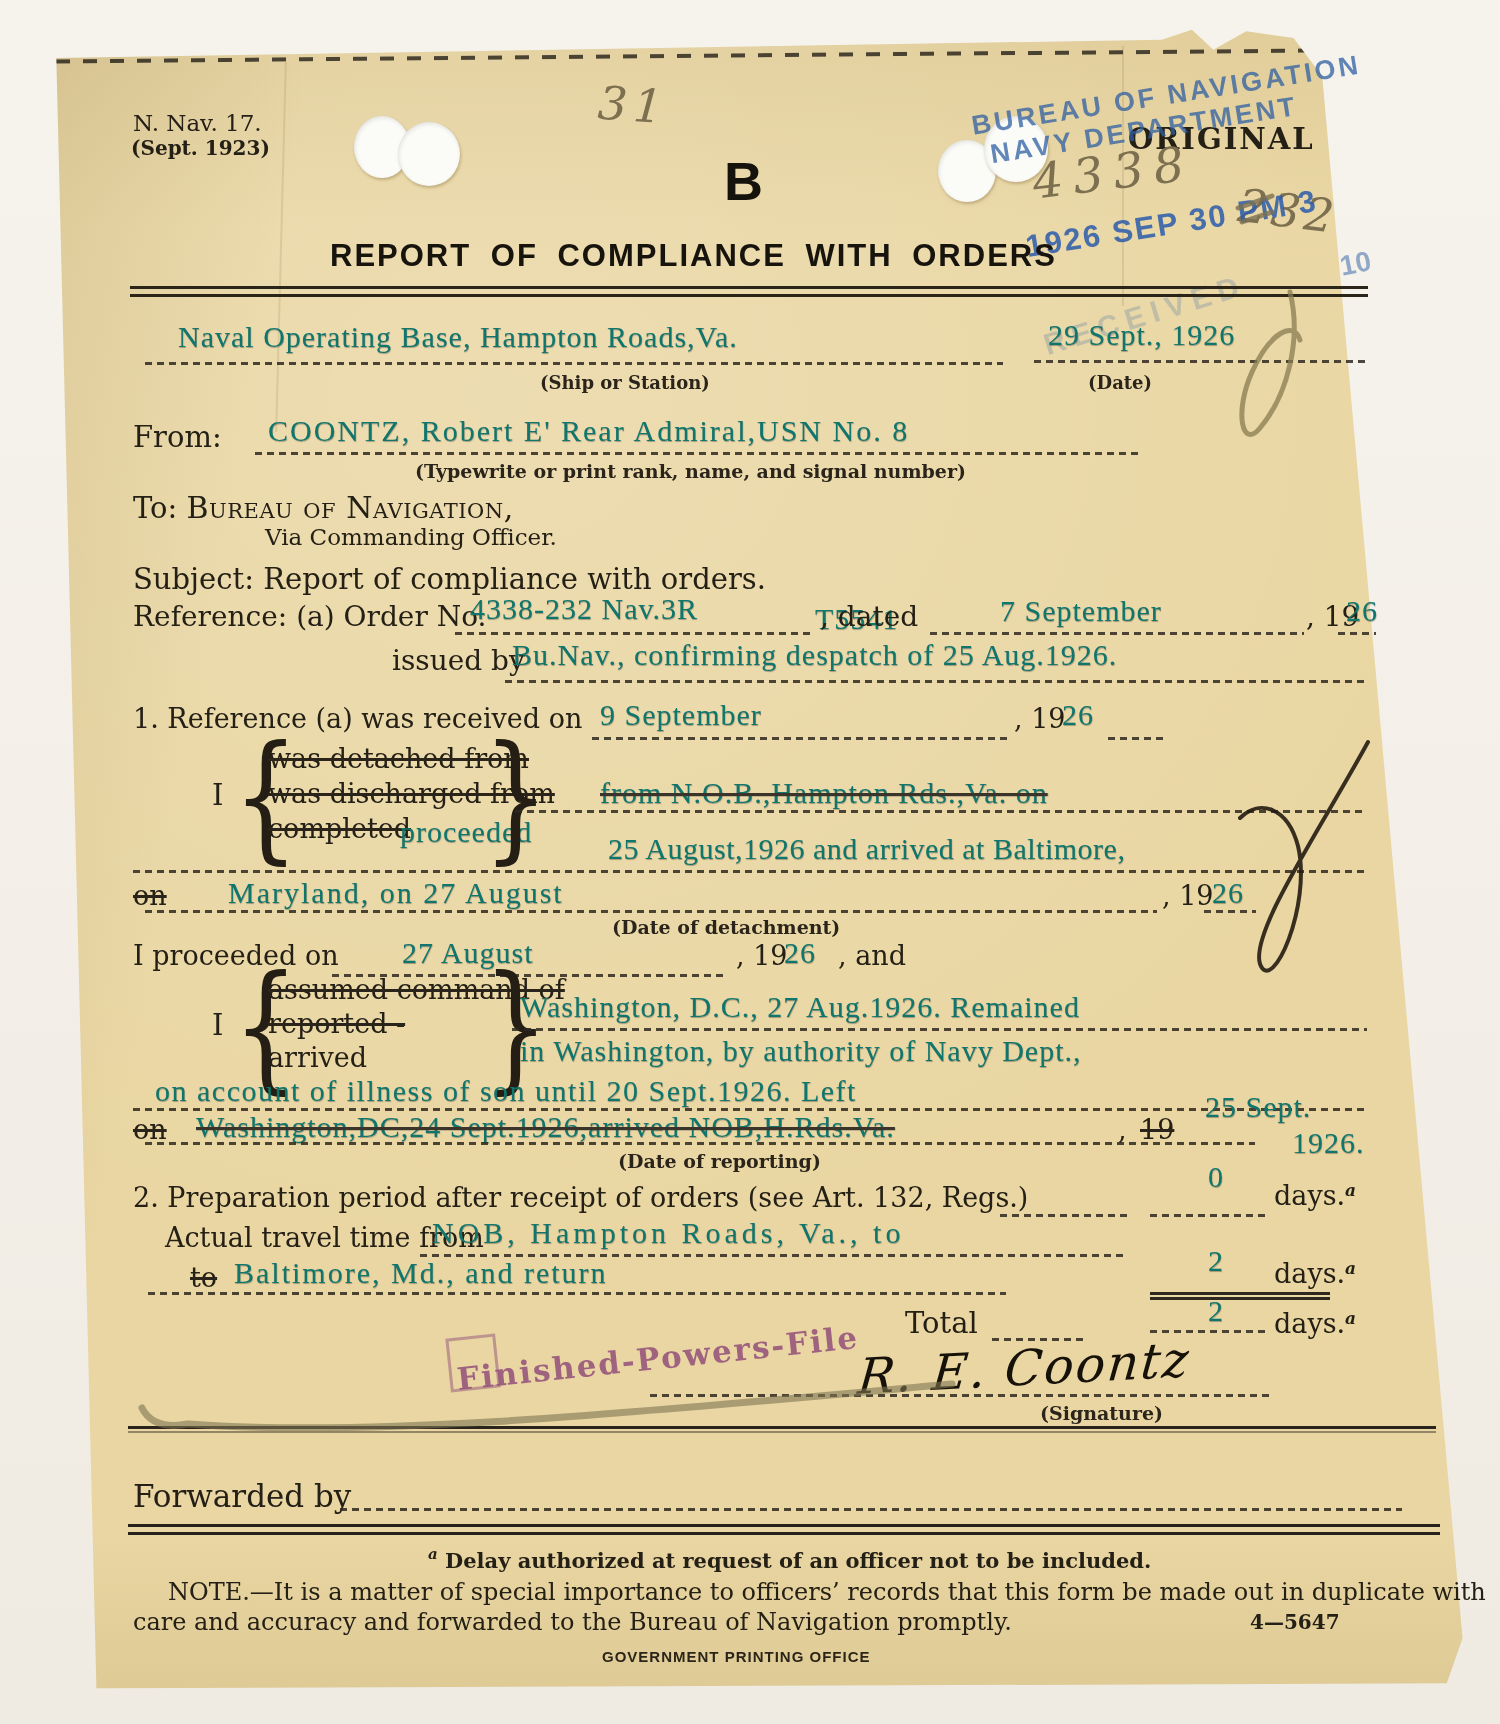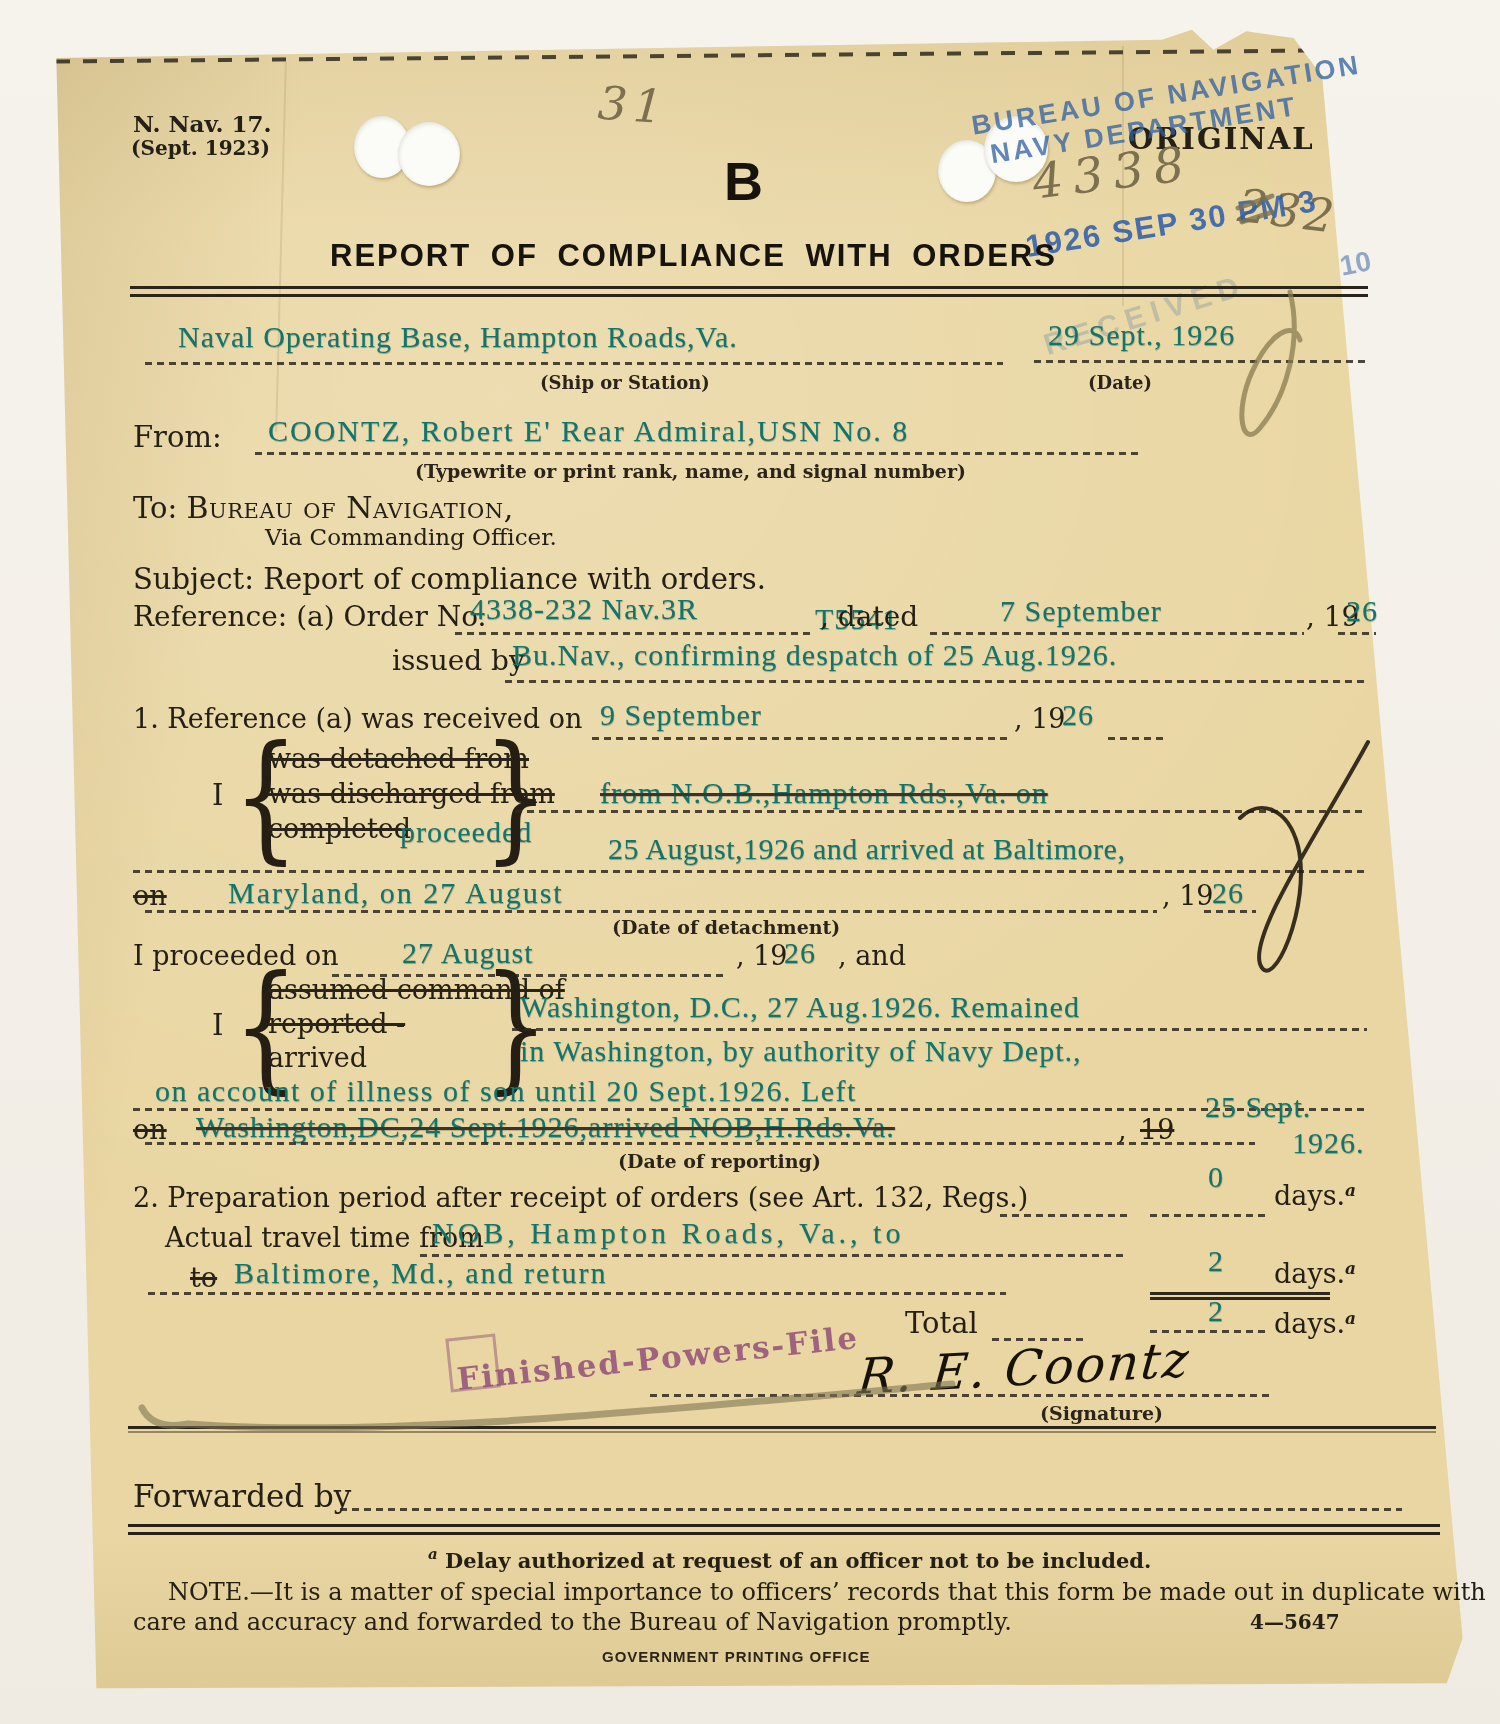--- a/index.html
+++ b/index.html
@@ -48,21 +48,21 @@
   <div class="perf"></div>
   <div class="crease" style="left:238px;top:34px;width:2px;height:370px;transform:rotate(1.5deg);"></div>
   <div class="crease" style="left:1080px;top:18px;width:2px;height:260px;"></div>
 </div>
 
 <div class="hole" style="left:354px;top:116px;width:56px;height:62px;"></div>
 <div class="hole" style="left:398px;top:122px;width:62px;height:64px;"></div>
 <div class="hole" style="left:938px;top:140px;width:58px;height:62px;"></div>
 <div class="hole" style="left:984px;top:116px;width:64px;height:66px;"></div>
 
-<div class="abs pr" style="left:133px;top:110px;font-weight:bold;font-size:23px;">N. Nav. 17.</div>
+<div class="abs pr" style="left:133px;top:110px;font-weight:normal;font-size:23px;">N. Nav. 17.</div>
 <div class="abs pr" style="left:131px;top:136px;font-weight:bold;font-size:20px;">(Sept. 1923)</div>
 <div class="abs pencil" style="left:598px;top:78px;font-size:46px;transform:rotate(4deg);letter-spacing:6px;">31</div>
 <div class="abs" style="left:724px;top:150px;font-family:'Liberation Sans',sans-serif;font-weight:bold;font-size:54px;color:#16120c;">B</div>
 <div class="abs pr" style="left:1128px;top:122px;font-weight:bold;font-size:29px;letter-spacing:2px;">ORIGINAL</div>
 
 <div class="abs blue" style="left:972px;top:80px;font-size:27px;letter-spacing:3px;opacity:.75;transform:rotate(-9deg);">
   <div>BUREAU OF NAVIGATION</div>
   <div style="padding-left:14px;">NAVY DEPARTMENT</div>
 </div>
 <div class="abs pencil" style="left:1032px;top:144px;font-size:48px;letter-spacing:10px;transform:rotate(-7deg);">4338</div>

